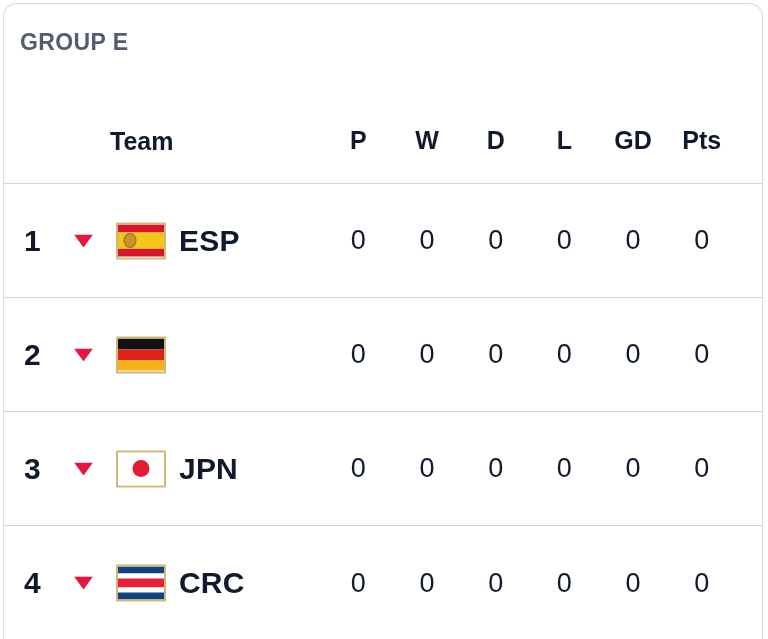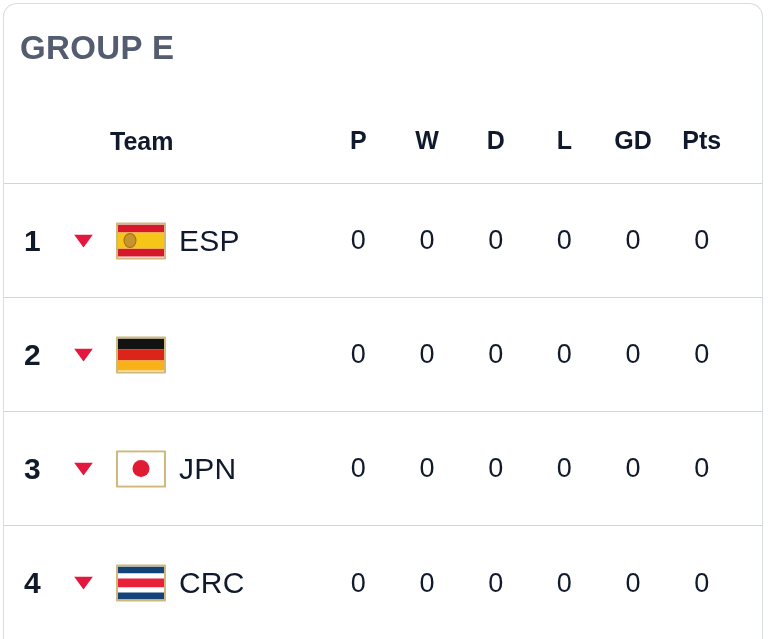--- a/index.html
+++ b/index.html
@@ -33,21 +33,21 @@
     border-top-right-radius: 14px;
     box-sizing: border-box;
     overflow: hidden;
   }
 
   
   .group-title {
     position: absolute;
     left: 16px;
     top: 27px;
-    font-size: 33px;
+    font-size: 23px;
     font-weight: 700;
     letter-spacing: 0.4px;
     color: #545c70;
     line-height: 1;
     white-space: nowrap;
   }
 
   
   .table {
     position: absolute;
@@ -134,21 +134,21 @@
     flex-direction: column;
   }
   .flag .inner > div { width: 100%; }
 
   .team-code {
     position: absolute;
     left: 175px;
     top: 50%;
     transform: translateY(-50%);
     font-size: 30px;
-    font-weight: 400;
+    font-weight: 700;
     color: #101a2c;
     line-height: 1;
     letter-spacing: 0.2px;
     white-space: nowrap;
   }
 
   
   .team-head-label {
     position: absolute;
     left: 106px;

